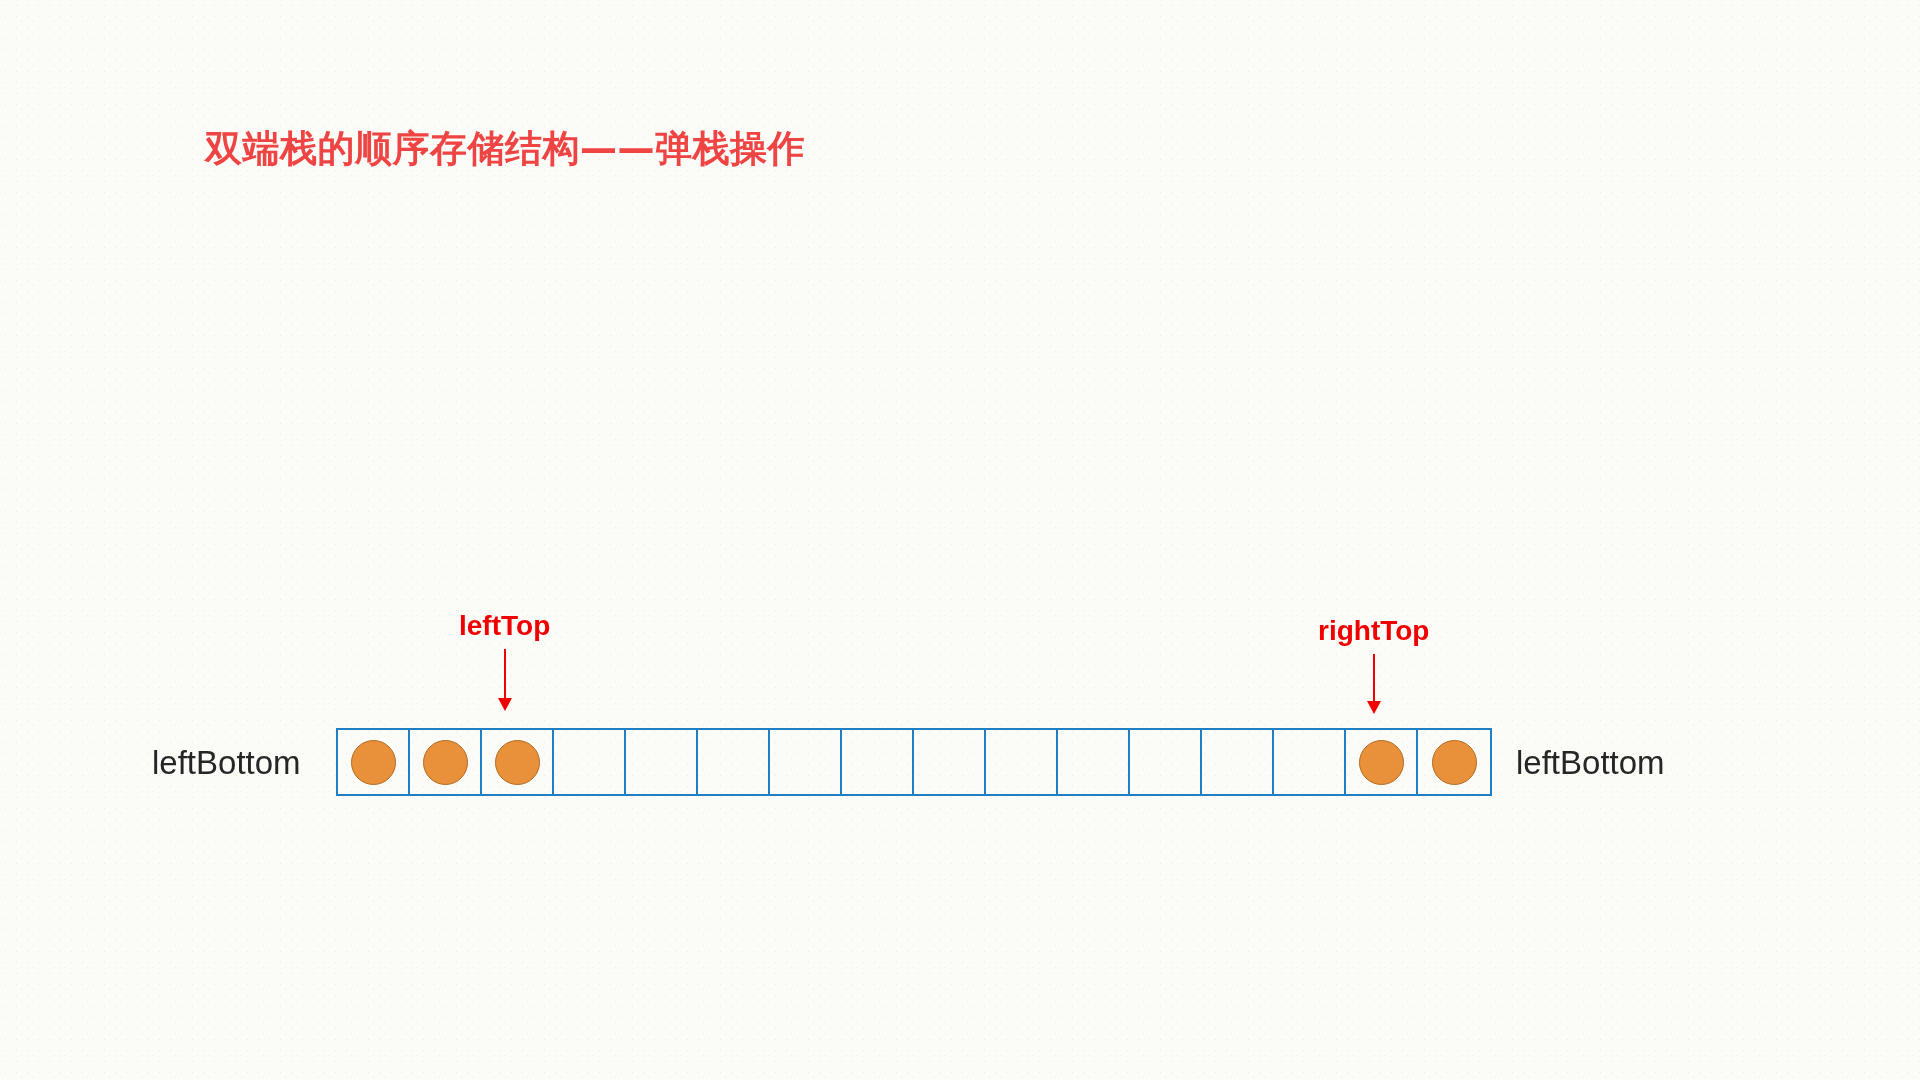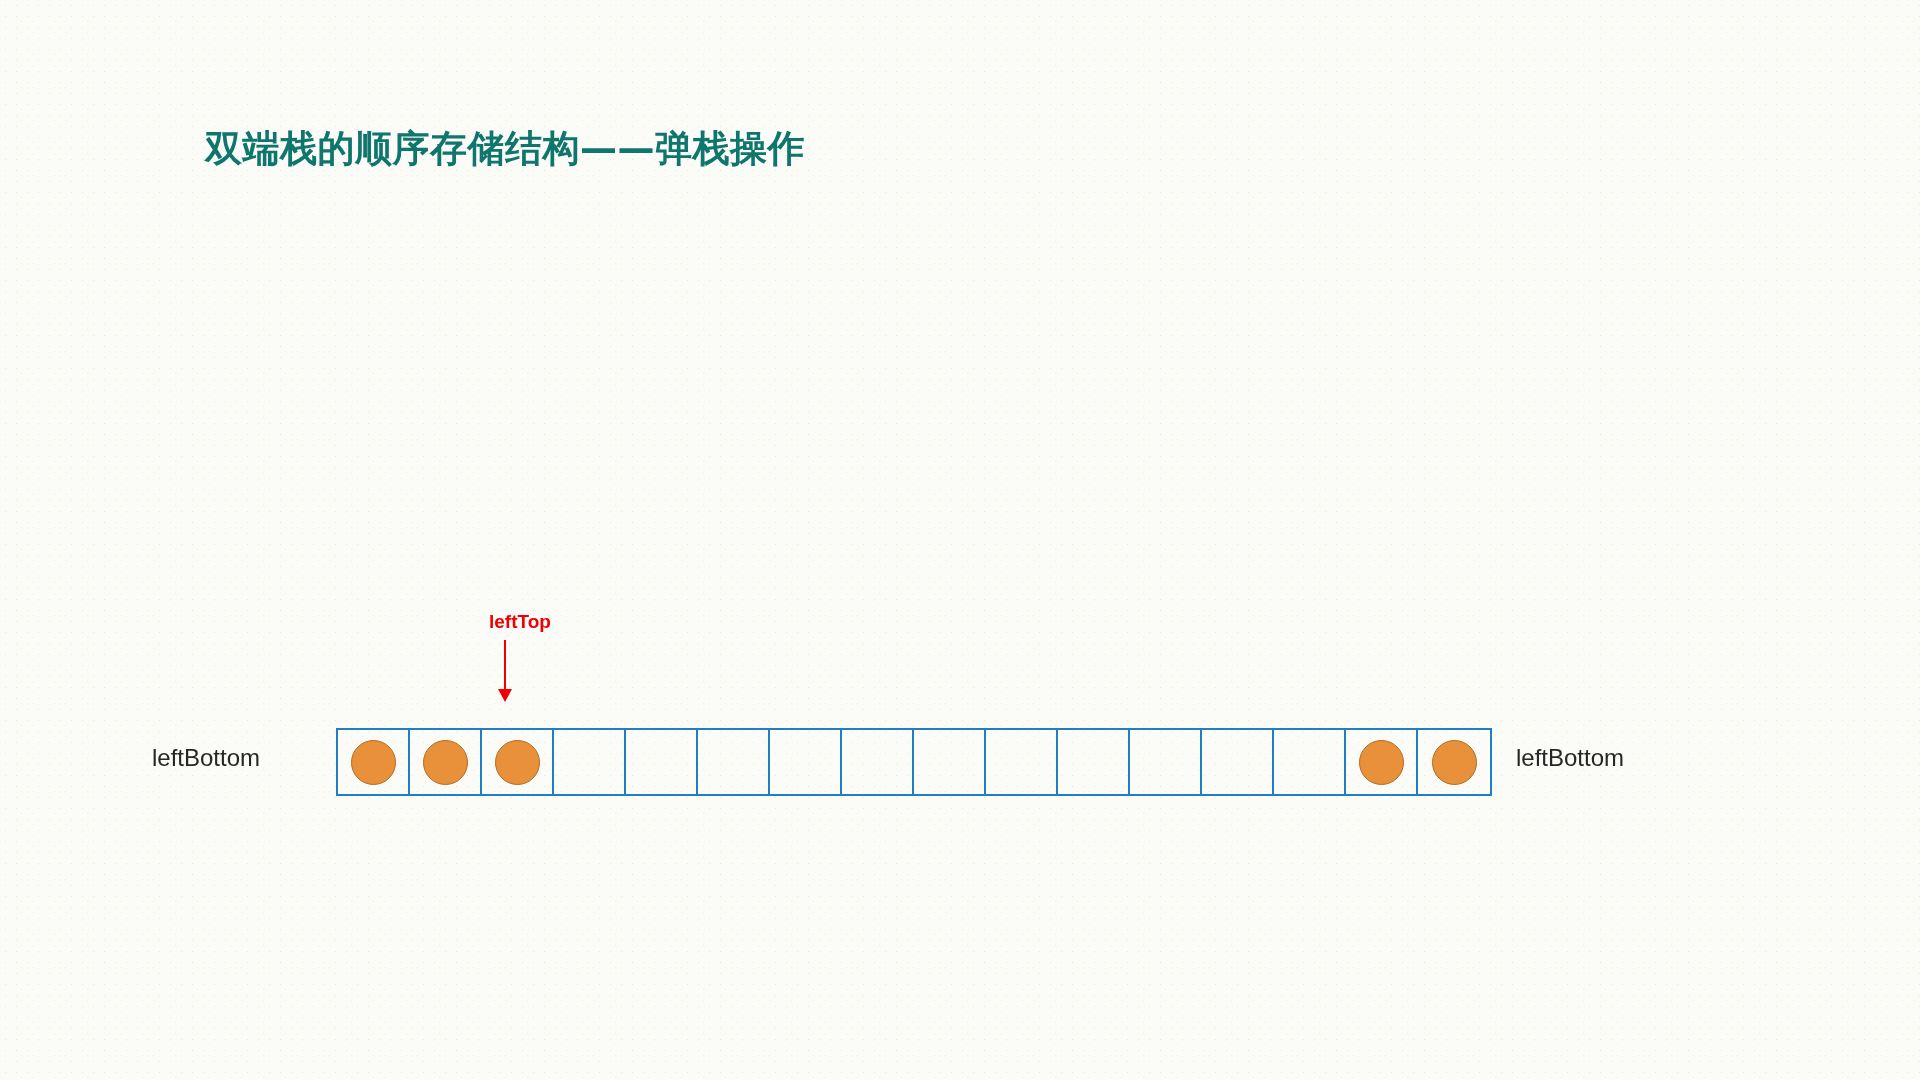--- a/index.html
+++ b/index.html
@@ -30,21 +30,21 @@
     inset: 0;
   }
 
   
   #title {
     position: absolute;
     left: 205px;
     top: 124px;
     font-size: 37px;
     font-weight: bold;
-    color: #0f766e;
+    color: #ef4444;
     letter-spacing: 0.5px;
     white-space: nowrap;
     font-family: "DejaVu Sans", "Liberation Sans", sans-serif;
   }
 
   
   #deque-wrap {
     position: absolute;
     left: 336px;
     top: 728px;
@@ -70,21 +70,21 @@
     height: 45px;
     border-radius: 50%;
     background: #e8903a;
     border: 1.5px solid #b56a22;
     box-sizing: border-box;
   }
 
   
   .end-label {
     position: absolute;
-    font-size: 24px;
+    font-size: 33px;
     color: #262626;
     white-space: nowrap;
     font-family: "Liberation Sans", sans-serif;
   }
   #left-bottom-label {
     right: 1762px;   
     left: 152px;
     top: 744px;
   }
   #right-bottom-label {
@@ -95,25 +95,24 @@
   
   .pointer {
     position: absolute;
     display: flex;
     flex-direction: column;
     align-items: center;
   }
   .pointer-label {
     color: #f00000;
     font-weight: bold;
-    font-size: 19px;
+    font-size: 28px;
     line-height: 1;
     white-space: nowrap;
     font-family: "Liberation Sans", sans-serif;
-    margin-left: 30px;
   }
   .pointer-arrow {
     position: relative;
     width: 14px;
     margin-top: 9px;
   }
   .pointer-arrow .shaft {
     position: absolute;
     left: 6px;
     top: 0;
@@ -154,20 +153,27 @@
   <div class="end-label" id="right-bottom-label">leftBottom</div>
 
   <div class="pointer" id="ptr-left">
     <div class="pointer-label">leftTop</div>
     <div class="pointer-arrow">
       <div class="shaft"></div>
       <div class="head"></div>
     </div>
   </div>
 
+  <div class="pointer" id="ptr-right">
+    <div class="pointer-label">rightTop</div>
+    <div class="pointer-arrow">
+      <div class="shaft"></div>
+      <div class="head"></div>
+    </div>
+  </div>
 
   <div id="deque-wrap">
       <div class="cell filled">
         <div class="token"></div>
       </div>
       <div class="cell filled">
         <div class="token"></div>
       </div>
       <div class="cell filled">
         <div class="token"></div>

